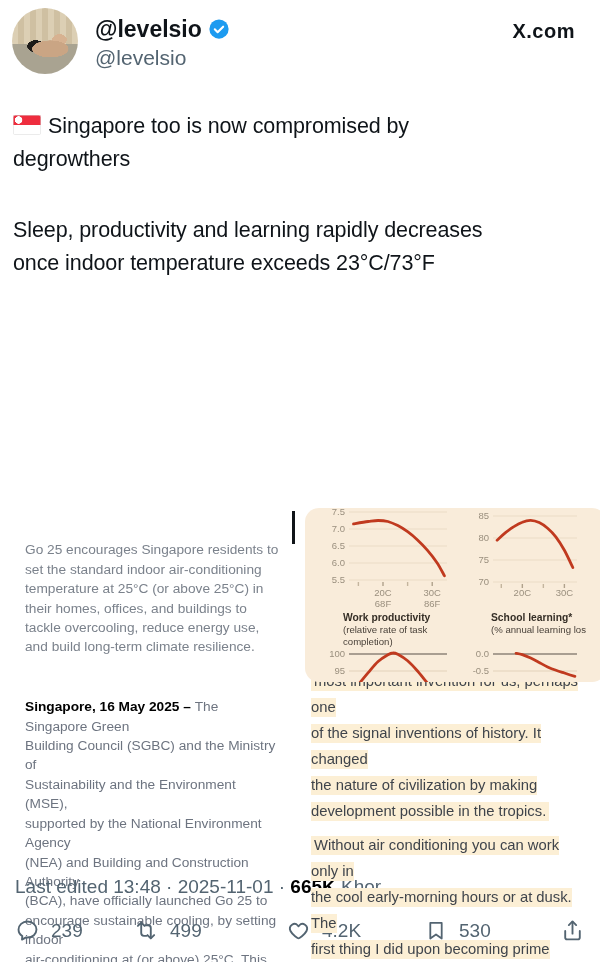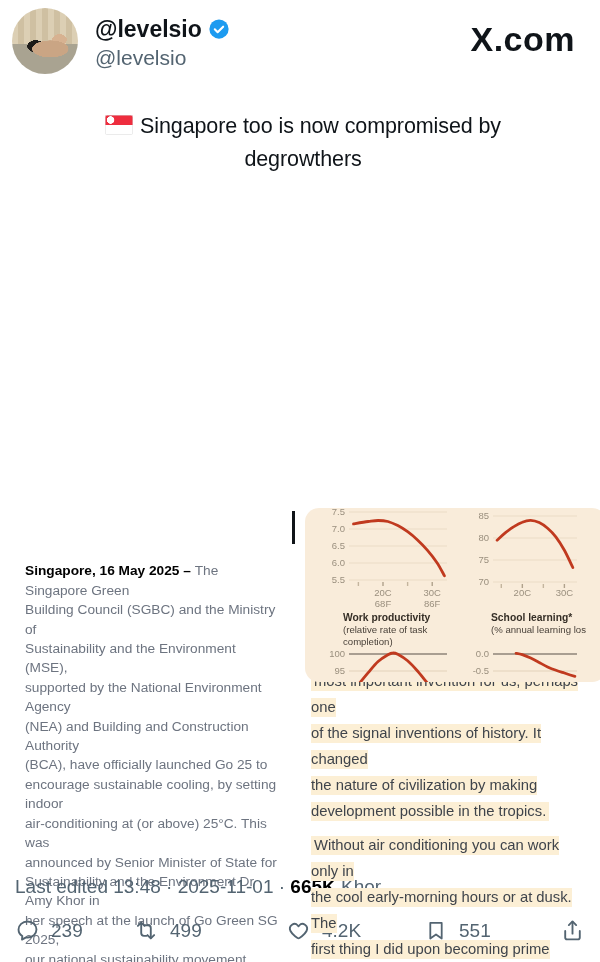--- a/index.html
+++ b/index.html
@@ -13,24 +13,24 @@
     background:
       radial-gradient(ellipse 30px 14px at 58% 62%, #caa584 0 60%, transparent 61%),
       radial-gradient(ellipse 14px 10px at 36% 58%, #1d1b19 0 60%, transparent 61%),
       radial-gradient(ellipse 12px 9px at 72% 48%, #d7b291 0 60%, transparent 61%),
       linear-gradient(180deg, transparent 0 55%, #a9a391 55% 100%),
       repeating-linear-gradient(90deg,#dccfb4 0 6px,#cfc0a2 6px 12px);
   }
   #name-row { left:95px; top:16px; font-size:23px; font-weight:bold; }
   #badge { display:inline-block; vertical-align:-3px; margin-left:6px; }
   #handle { left:95px; top:46px; font-size:21px; color:#536471; }
-  #xcom { right:25px; top:20px; font-size:34px; font-weight:800; letter-spacing:0.5px; }
-
-  
-  #tweet { left:13px; top:110px; width:580px;text-align:center; }
+  #xcom { right:25px; top:20px; font-size:20px; font-weight:800; letter-spacing:0.5px; }
+
+  
+  #tweet { left:13px; top:110px; width:580px; }
   #tweet p { font-size:21.5px; line-height:33px; white-space:pre-line;
              margin-bottom:38px; letter-spacing:-0.1px; }
   .flag { display:inline-block; width:28px; height:20px; border-radius:2px;
     vertical-align:-2px; margin-right:7px;
     background:
       radial-gradient(circle at 20% 25%, #ffffff 0 3.5px, transparent 4px),
       radial-gradient(circle at 30% 25%, #ee2d3e 0 2.5px, transparent 3px),
       linear-gradient(180deg,#ee2d3e 0 50%, #ffffff 50% 100%);
     box-shadow:0 0 0 0.5px #d8d8d8 inset; }
 
@@ -75,24 +75,32 @@
         <circle cx="12" cy="12" r="10.5" fill="#1d9bf0"></circle>
         <path d="M7.4 12.4l3.1 3.1 6-6" fill="none" stroke="#fff" stroke-width="2.3" stroke-linecap="round" stroke-linejoin="round"></path>
       </svg></span>
 </div>
 <div class="abs" id="handle">@levelsio</div>
 <div class="abs" id="xcom">X.com</div>
 
 <div class="abs" id="tweet">
   <p><span class="flag"></span><span>Singapore too is now compromised by
 degrowthers</span></p>
+  <p>Sleep, productivity and learning rapidly decreases
+once indoor temperature exceeds 23°C/73°F</p>
 </div>
 
 <div class="abs" id="media">
   <div class="abs" id="doc-card">
+    <div>Go 25 encourages Singapore residents to
+set the standard indoor air-conditioning
+temperature at 25°C (or above 25°C) in
+their homes, offices, and buildings to
+tackle overcooling, reduce energy use,
+and build long-term climate resilience.</div>
     <div id="doc-para2"><span id="doc-lead">Singapore, 16 May 2025 – </span><span>The Singapore Green
 Building Council (SGBC) and the Ministry of
 Sustainability and the Environment (MSE),
 supported by the National Environment Agency
 (NEA) and Building and Construction Authority
 (BCA), have officially launched Go 25 to
 encourage sustainable cooling, by setting indoor
 air-conditioning at (or above) 25°C. This was
 announced by Senior Minister of State for
 Sustainability and the Environment Dr Amy Khor in
@@ -193,21 +201,21 @@
   <div class="eg" id="eg-like">
     <svg width="25" height="25" viewBox="0 0 24 24">
         <path d="M12 19.6c-.3 0-5.9-3.4-7.7-7.1-1-2.1-.4-4.7 1.5-6 1.7-1.2 4.1-.9 5.5.7l.7.8.7-.8c1.4-1.6 3.8-1.9 5.5-.7 1.9 1.3 2.5 3.9 1.5 6-1.8 3.7-7.4 7.1-7.7 7.1z" fill="none" stroke="#536471" stroke-width="1.8" stroke-linejoin="round"></path>
       </svg>
     <span>4.2K</span>
   </div>
   <div class="eg" id="eg-bookmark">
     <svg width="24" height="25" viewBox="0 0 24 24">
         <path d="M6.3 4.3h11.4V20l-5.7-4-5.7 4z" fill="none" stroke="#536471" stroke-width="1.8" stroke-linejoin="round"></path>
       </svg>
-    <span>551</span>
+    <span>530</span>
   </div>
   <div class="eg" id="eg-share">
     <svg width="25" height="25" viewBox="0 0 24 24">
         <g fill="none" stroke="#536471" stroke-width="1.8" stroke-linecap="round" stroke-linejoin="round">
           <path d="M8.5 6.8 12 3.3l3.5 3.5"></path>
           <path d="M12 3.8V15"></path>
           <path d="M5 12.5v6.2c0 1 .8 1.8 1.8 1.8h10.4c1 0 1.8-.8 1.8-1.8v-6.2"></path>
         </g>
       </svg>
   </div>

